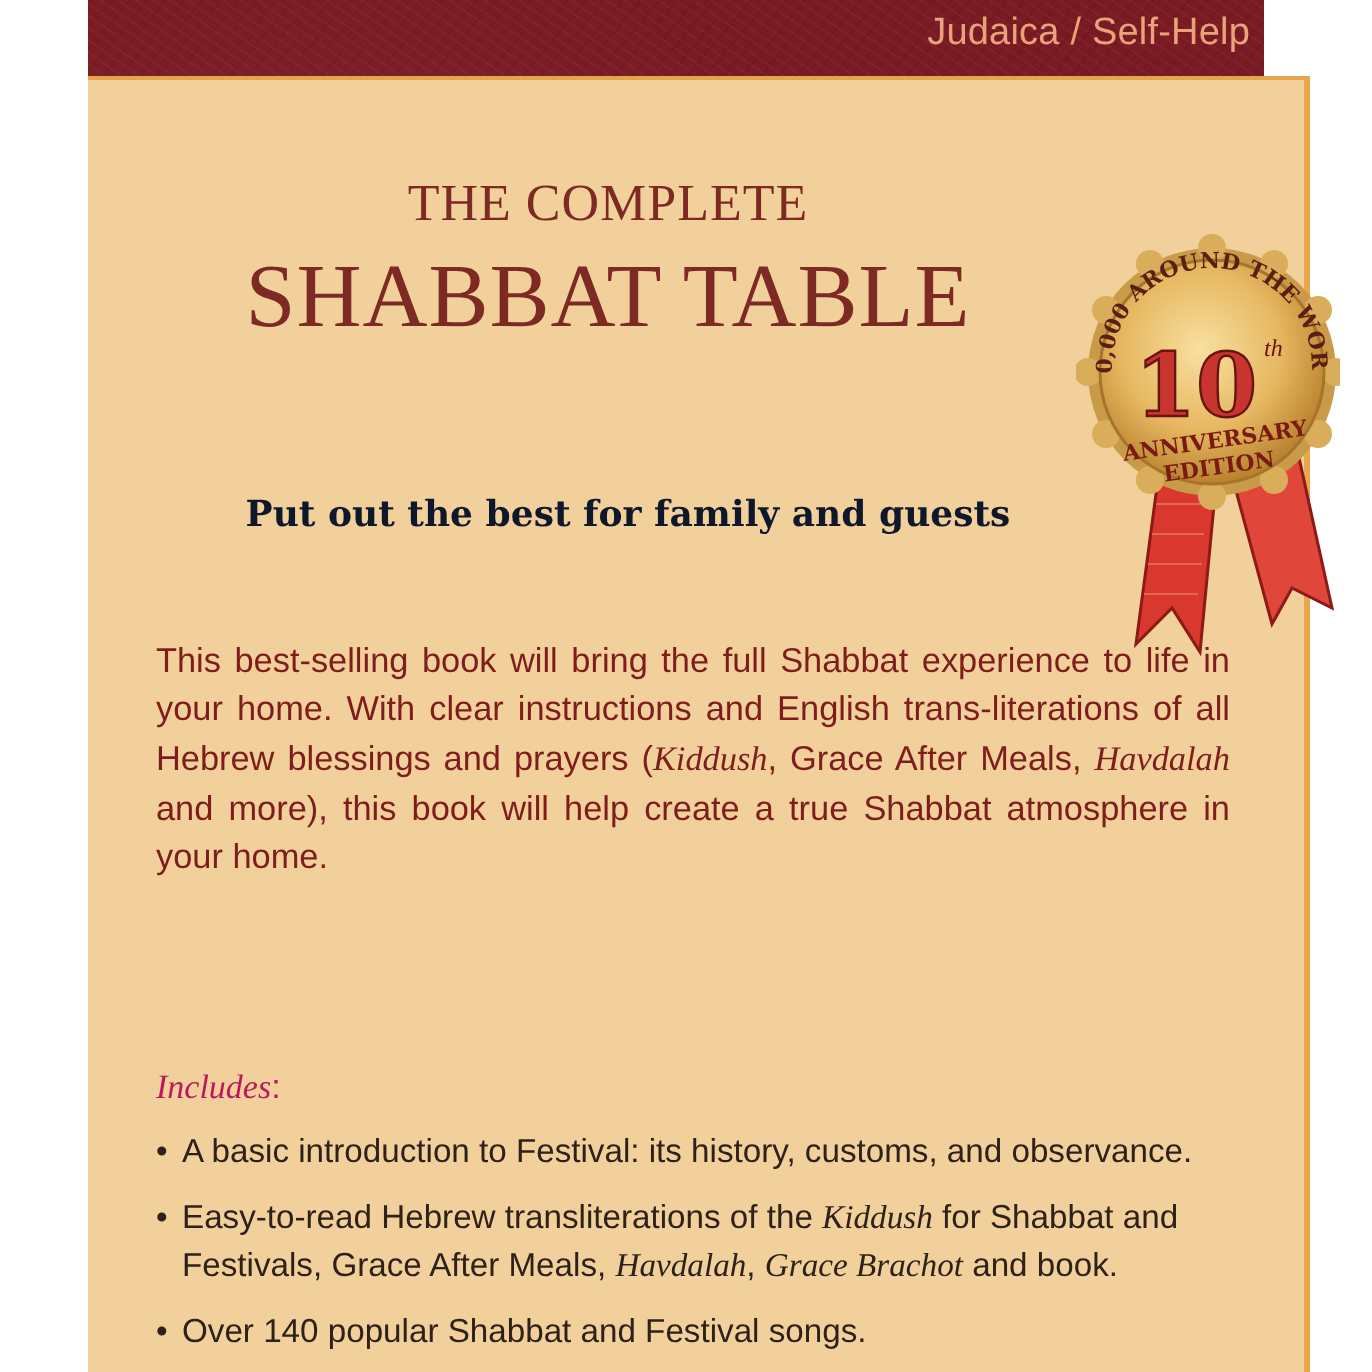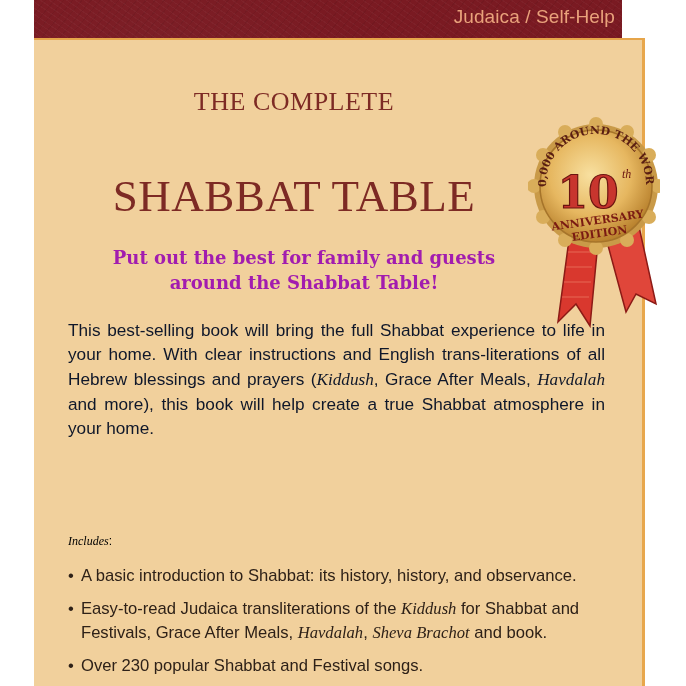--- a/index.html
+++ b/index.html
@@ -1,18 +1,18 @@
 <!DOCTYPE html>
 <html><head>
 <meta charset="utf-8">
 <style>
   html, body { margin:0; padding:0; }
   body { width:686px; height:686px; background:#ffffff; position:relative; overflow:hidden; }
   .cover {
-    position:absolute; left:34px; top:0; width:588px; height:686px;
+    position:absolute; left:44px; top:0; width:588px; height:686px;
     background:#7a1a22;
     background-image:
       radial-gradient(circle at 20% 30%, rgba(255,255,255,0.05) 0, transparent 40%),
       radial-gradient(circle at 70% 60%, rgba(0,0,0,0.12) 0, transparent 50%),
       repeating-linear-gradient(35deg, rgba(255,255,255,0.03) 0 1px, transparent 1px 5px),
       repeating-linear-gradient(-50deg, rgba(0,0,0,0.06) 0 1px, transparent 1px 7px);
   }
   .category {
     position:absolute; right:7px; top:6px;
     font-family:"Liberation Sans", sans-serif; font-size:19px;
@@ -27,38 +27,38 @@
   }
   .title-small {
     position:absolute; left:0; width:520px; top:47px; text-align:center;
     font-family:"Liberation Serif", serif; font-size:26px; color:#7d2a24; letter-spacing:0.5px;
   }
   .title-big {
     position:absolute; left:0; width:520px; text-align:center;
     font-family:"Liberation Serif", serif; font-size:45px; color:#7d2a24; line-height:48px;
     letter-spacing:0.5px;
   }
-  .t1 { top:84px;margin-top:48px; }
+  .t1 { top:84px; }
   .t2 { top:131px; }
   .tagline {
     position:absolute; left:0; width:540px; top:205px; text-align:center;
     font-family:"DejaVu Serif", serif; font-weight:bold; font-size:18px;
-    color:#a21caf; line-height:25px;
+    color:#0f172a; line-height:25px;
   }
   .body-text {
     position:absolute; left:34px; width:537px;
-    font-family:"Liberation Sans", sans-serif; font-size:17.2px; color:#0f172a;
+    font-family:"Liberation Sans", sans-serif; font-size:17.2px; color:#7f1d1d;
     line-height:24.3px; text-align:justify;
   }
   .p1 { top:278px; }
   .p2 { top:401px; }
   .p1 i, .p2 i, .li i { font-family:"Liberation Serif", serif; }
   .includes {
     position:absolute; left:34px; top:494px;
-    font-family:"Liberation Sans", sans-serif; font-size:12px; color:#000000;
+    font-family:"Liberation Sans", sans-serif; font-size:17px; color:#be185d;
   }
   .includes i { font-family:"Liberation Serif", serif; }
   .list { position:absolute; left:34px; top:524px; width:560px; margin:0; padding:0; list-style:none; }
   .li {
     position:relative; padding-left:13px;
     font-family:"Liberation Sans", sans-serif; font-size:16.6px; color:#2e2118;
     line-height:24px; margin-bottom:9px;
   }
   .bullet { position:absolute; left:0; top:0; }
 
@@ -69,40 +69,39 @@
 
 <div class="cover">
   <div class="category">Judaica / Self-Help</div>
 
   <div class="panel">
     <div class="title-small">THE COMPLETE</div>
     <div class="title-big t1">SHABBAT TABLE</div>
 
     <div class="tagline">
       <div>Put out the best for family and guests</div>
-      <div>around the Shabbat Table!</div>
     </div>
 
     <div class="body-text p1"><span>This best-selling book will bring the full Shabbat experience to life in your home. With clear instructions and English trans-literations of all Hebrew blessings and prayers (</span><i>Kiddush</i><span>, Grace After Meals, </span><i>Havdalah</i><span> and more), this book will help create a true Shabbat atmosphere in your home.</span></div>
 
 
     <div class="includes"><i>Includes</i><span>:</span></div>
 
     <ul class="list">
       <li class="li">
         <span class="bullet">•</span>
-        <span>A basic introduction to Shabbat: its history, history, and observance.</span>
+        <span>A basic introduction to Festival: its history, customs, and observance.</span>
       </li>
       <li class="li">
         <span class="bullet">•</span>
-        <span>Easy-to-read Judaica transliterations of the </span><i>Kiddush</i><span> for Shabbat and Festivals, Grace After Meals, </span><i>Havdalah</i><span>, </span><i>Sheva Brachot</i><span> and book.</span>
+        <span>Easy-to-read Hebrew transliterations of the </span><i>Kiddush</i><span> for Shabbat and Festivals, Grace After Meals, </span><i>Havdalah</i><span>, </span><i>Grace Brachot</i><span> and book.</span>
       </li>
       <li class="li">
         <span class="bullet">•</span>
-        <span>Over 230 popular Shabbat and Festival songs.</span>
+        <span>Over 140 popular Shabbat and Festival songs.</span>
       </li>
     </ul>
 
     <svg class="seal" viewBox="0 0 132 226" xmlns="http://www.w3.org/2000/svg">
       <defs>
         <radialGradient id="gold" cx="45%" cy="40%" r="60%">
           <stop offset="0" stop-color="#f8e0a0"></stop>
           <stop offset="0.6" stop-color="#e6b760"></stop>
           <stop offset="1" stop-color="#b9822e"></stop>
         </radialGradient>

